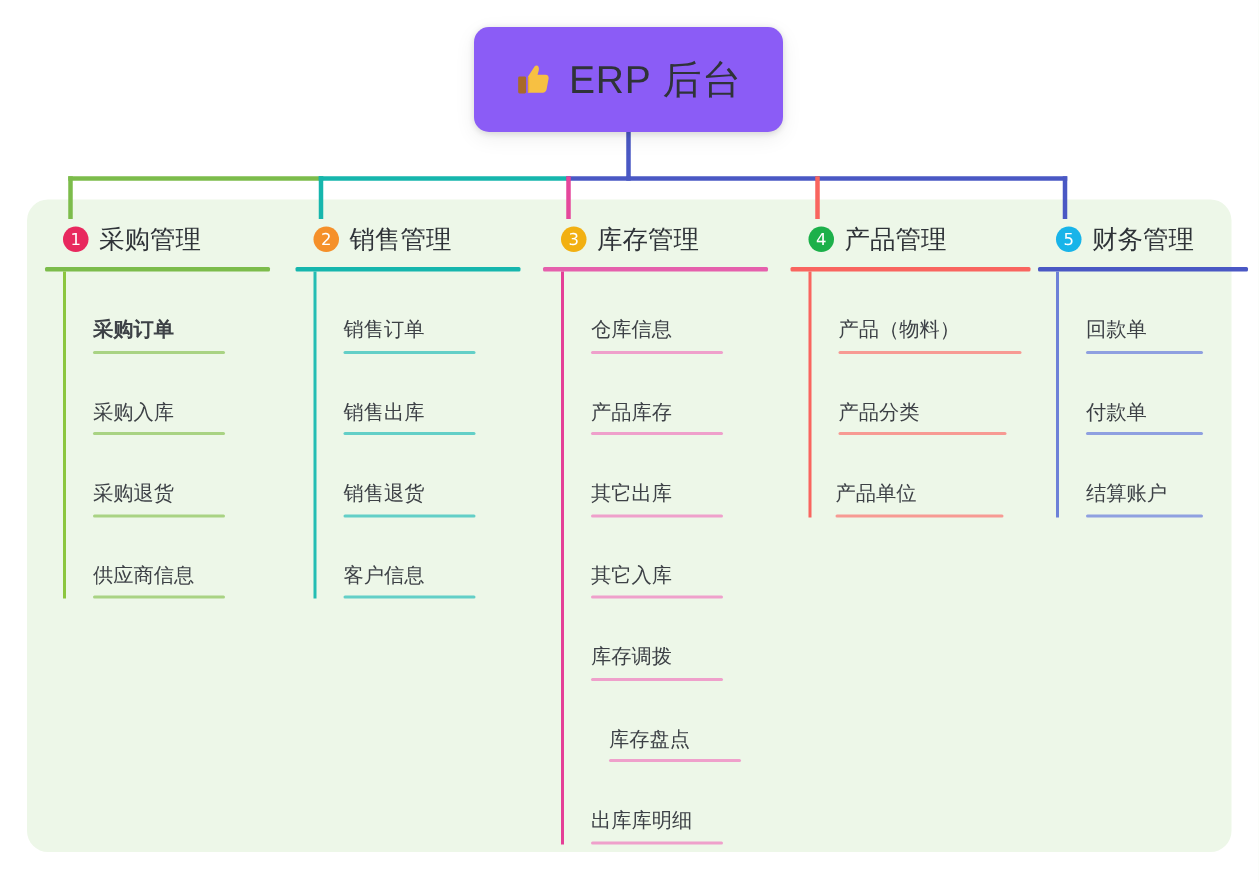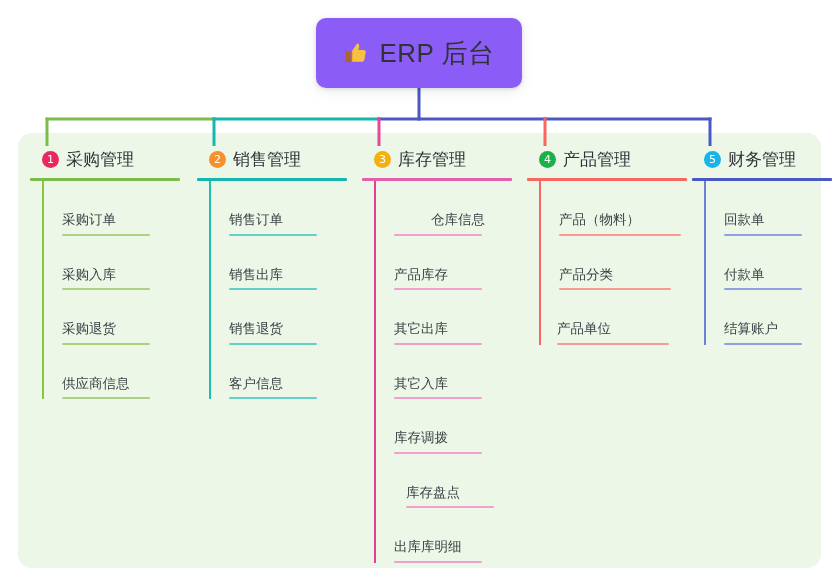--- a/index.html
+++ b/index.html
@@ -177,21 +177,21 @@
 
   <div id="columns-host">
       <div class="column" style="left: 30px; top: 146px; width: 160px;">
         <div class="col-head">
           <span class="badge" style="background: rgb(232, 40, 94);">1</span>
           <span class="col-title">采购管理</span>
         </div>
         <div class="head-rule" style="width: 150px; background: rgb(124, 188, 75);"></div>
         <div class="leaves">
           <div class="spine" style="background: rgb(140, 198, 63); height: 218px;"></div>
-          <div class="leaf" style="height: 54.5px;">
+          <div class="leaf" style="height: 54.5px; font-weight: bold;">
             <div class="leaf-label">采购订单</div>
             <div class="leaf-rule" style="width: 88px; background: rgb(169, 211, 131);"></div>
           </div>
           <div class="leaf" style="height: 54.5px; justify-content: flex-end;">
             <div class="leaf-label">采购入库</div>
             <div class="leaf-rule" style="width: 88px; background: rgb(169, 211, 131);"></div>
           </div>
           <div class="leaf" style="height: 54.5px;">
             <div class="leaf-label">采购退货</div>
             <div class="leaf-rule" style="width: 88px; background: rgb(169, 211, 131);"></div>
@@ -229,21 +229,21 @@
         </div>
       </div>
       <div class="column" style="left: 362px; top: 146px; width: 160px;">
         <div class="col-head">
           <span class="badge" style="background: rgb(242, 176, 18);">3</span>
           <span class="col-title">库存管理</span>
         </div>
         <div class="head-rule" style="width: 150px; background: rgb(229, 96, 172);"></div>
         <div class="leaves">
           <div class="spine" style="background: rgb(229, 63, 151); height: 381.5px;"></div>
-          <div class="leaf" style="height: 54.5px; text-align: center;">
+          <div class="leaf" style="height: 54.5px;">
             <div class="leaf-label">仓库信息</div>
             <div class="leaf-rule" style="width: 88px; background: rgb(239, 160, 203);"></div>
           </div>
           <div class="leaf" style="height: 54.5px;">
             <div class="leaf-label">产品库存</div>
             <div class="leaf-rule" style="width: 88px; background: rgb(239, 160, 203);"></div>
           </div>
           <div class="leaf" style="height: 54.5px;">
             <div class="leaf-label">其它出库</div>
             <div class="leaf-rule" style="width: 88px; background: rgb(239, 160, 203);"></div>

